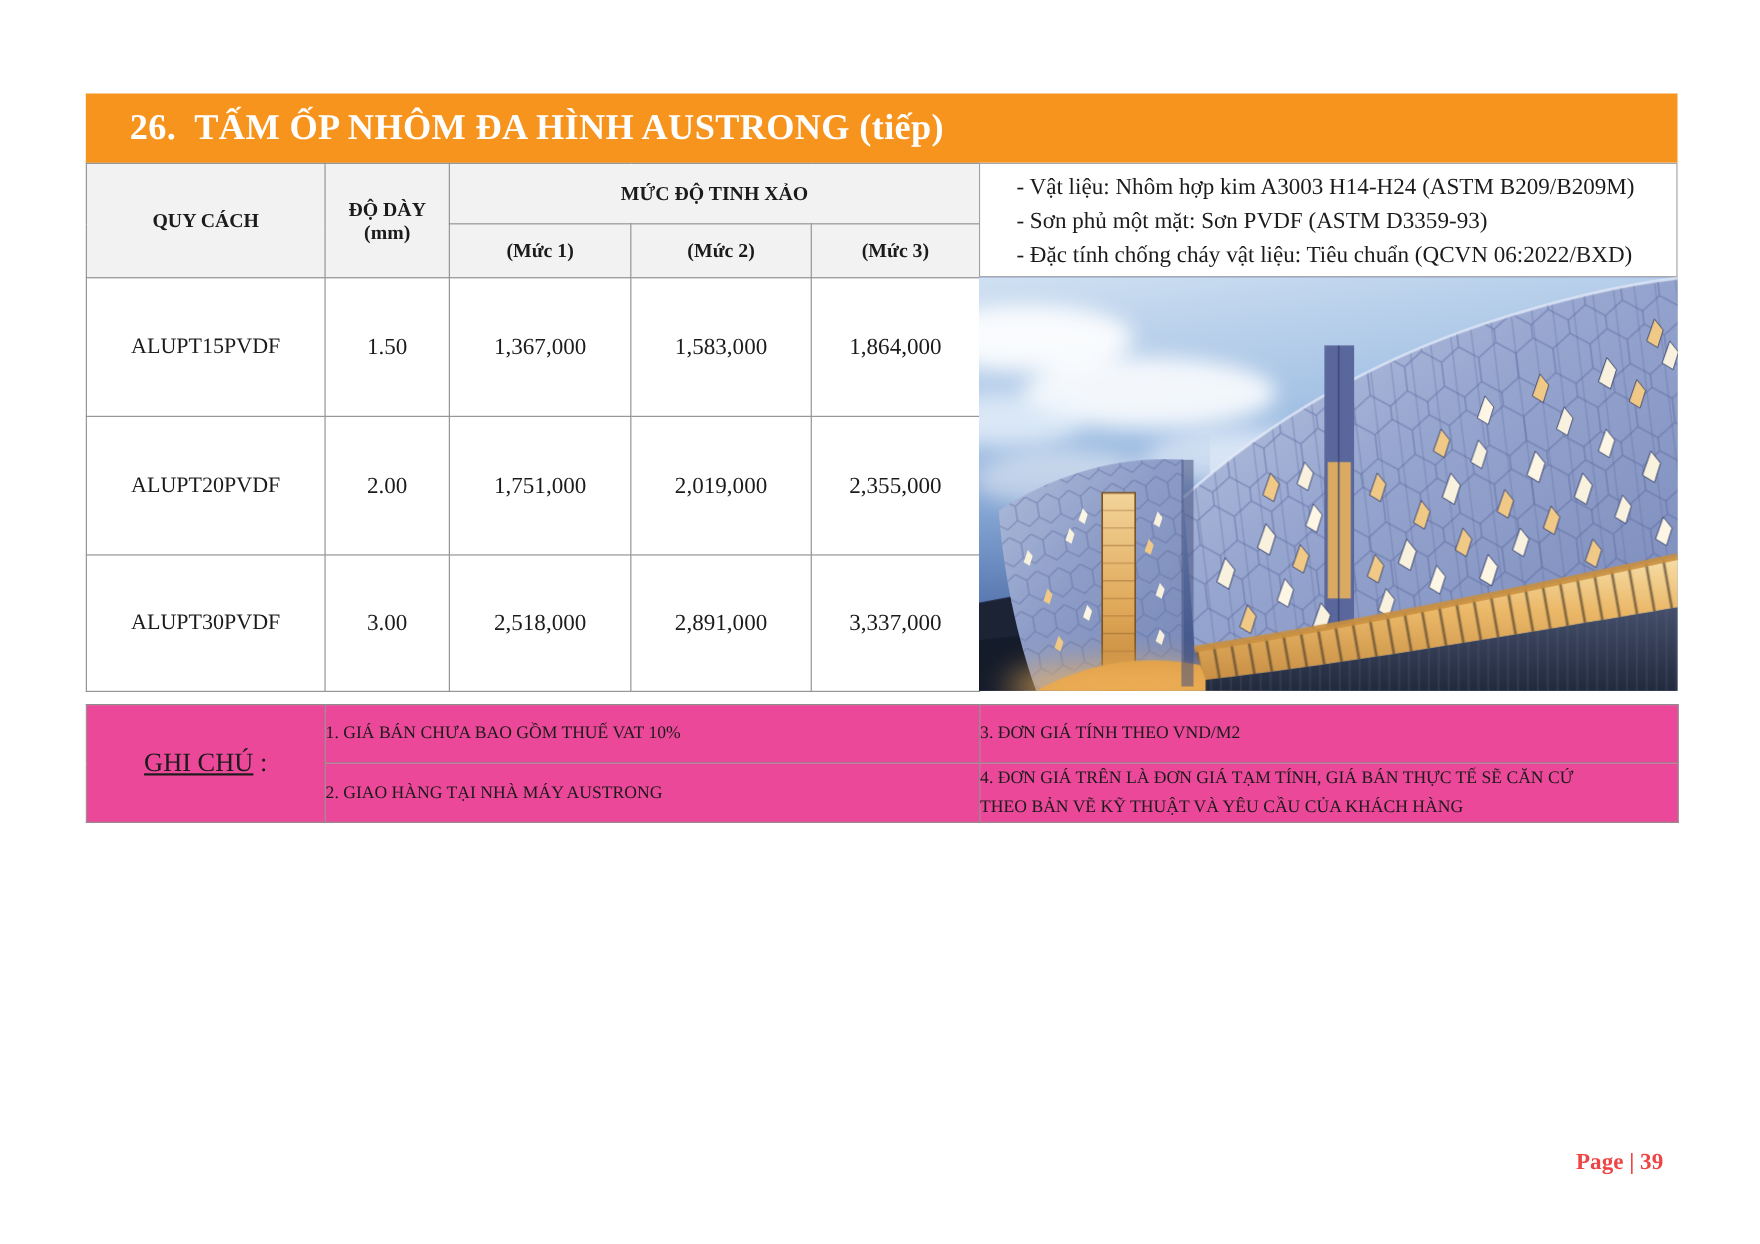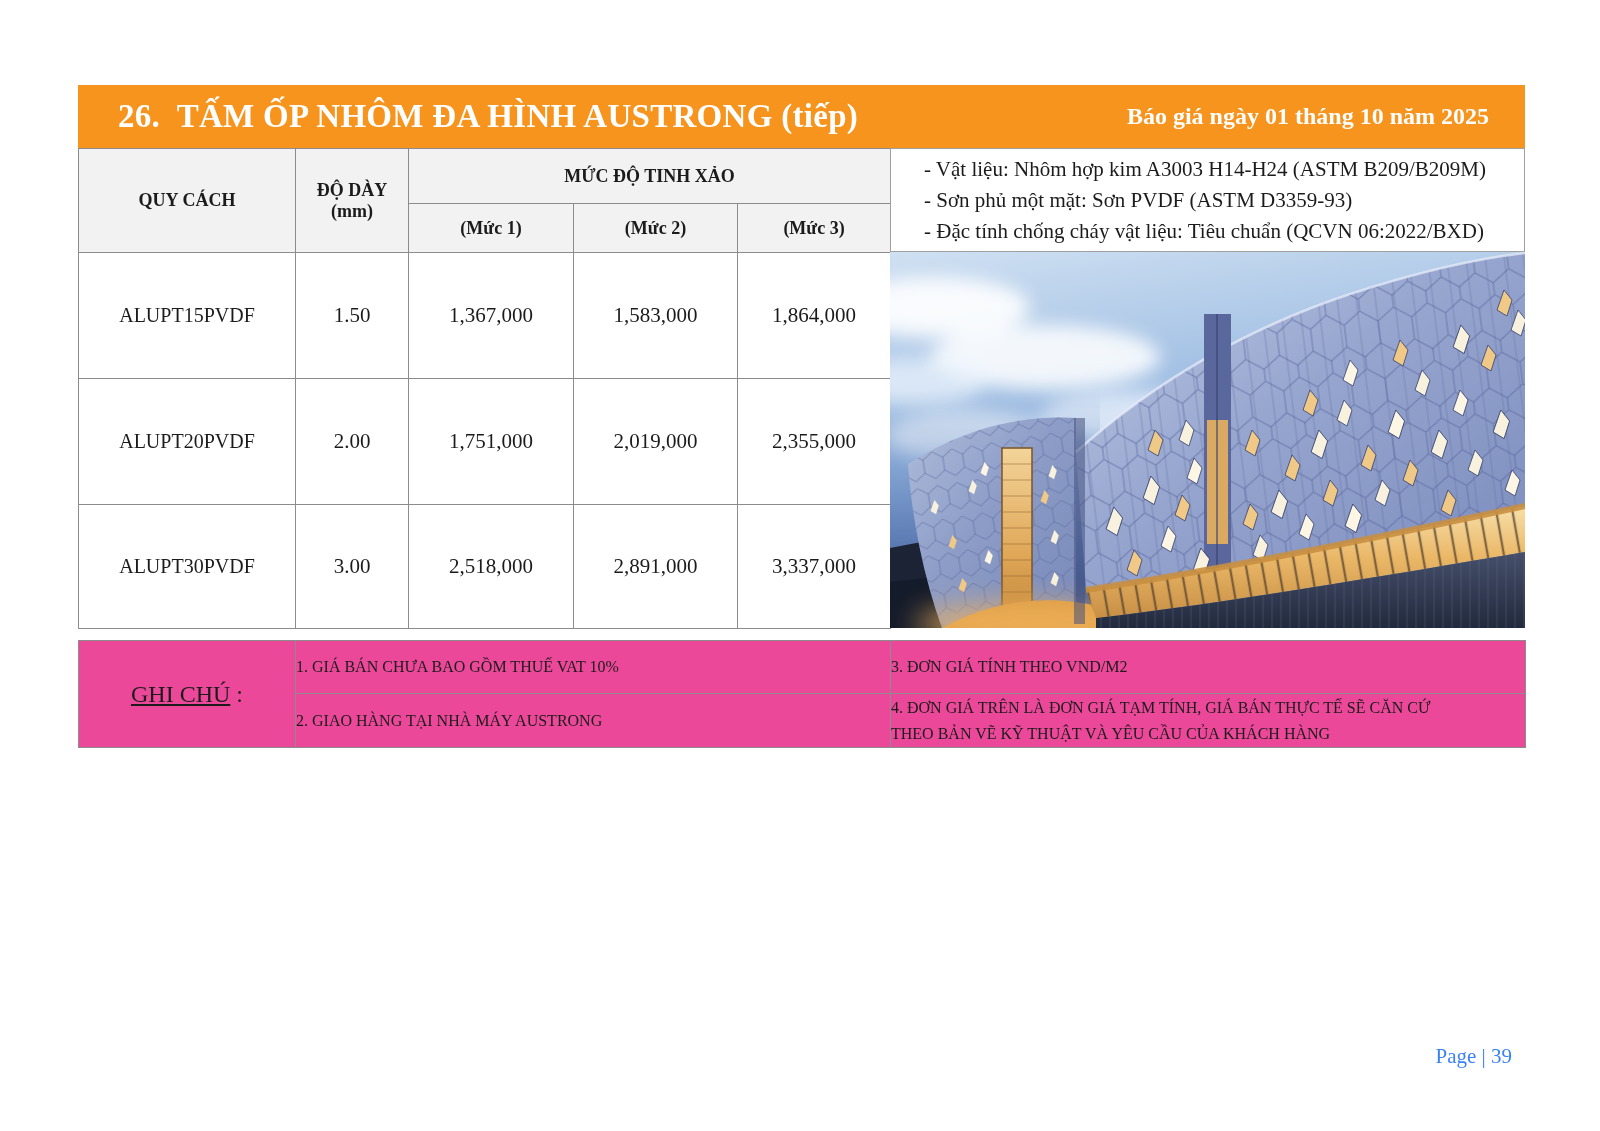--- a/index.html
+++ b/index.html
@@ -63,31 +63,30 @@
   .n-row1{height:53px;}
   .n-row2{height:54px;}
   td.ghichu{text-align:center;font-size:24px;margin-left:36px;}
   td.ghichu .und{text-decoration:underline;}
   td.note{font-size:16px;padding-left:37px;}
   td.note .nline{display:block;white-space:nowrap;line-height:26px;}
 
   
   .footer{
     position:absolute;top:1044px;right:88px;
-    font-size:21px;font-weight:normal;color:#3b82f6;white-space:nowrap;
+    font-size:21px;font-weight:bold;color:#ef4444;white-space:nowrap;
   }
 </style>
 </head>
 <body>
 
 <div id="content">
 
   <div class="banner">
     <div class="banner-title">26.  TẤM ỐP NHÔM ĐA HÌNH AUSTRONG (tiếp)</div>
-    <div class="banner-date">Báo giá ngày 01 tháng 10 năm 2025</div>
   </div>
 
   <div class="price-table-wrap">
     <table class="price">
       <colgroup>
         <col style="width:217px">
           <col style="width:113px">
           <col style="width:165px">
           <col style="width:164px">
           <col style="width:153px">

